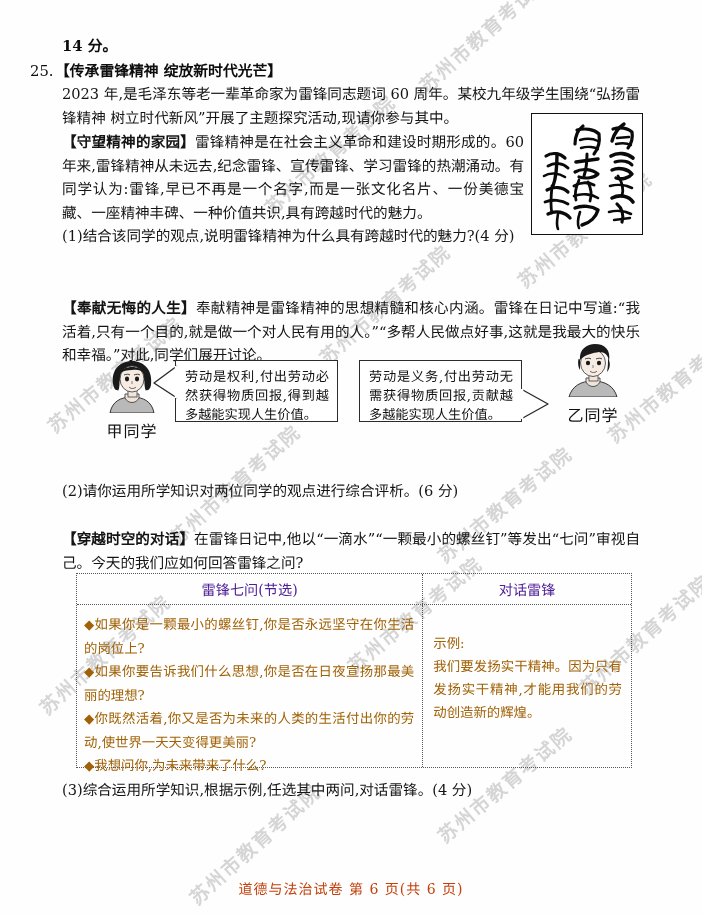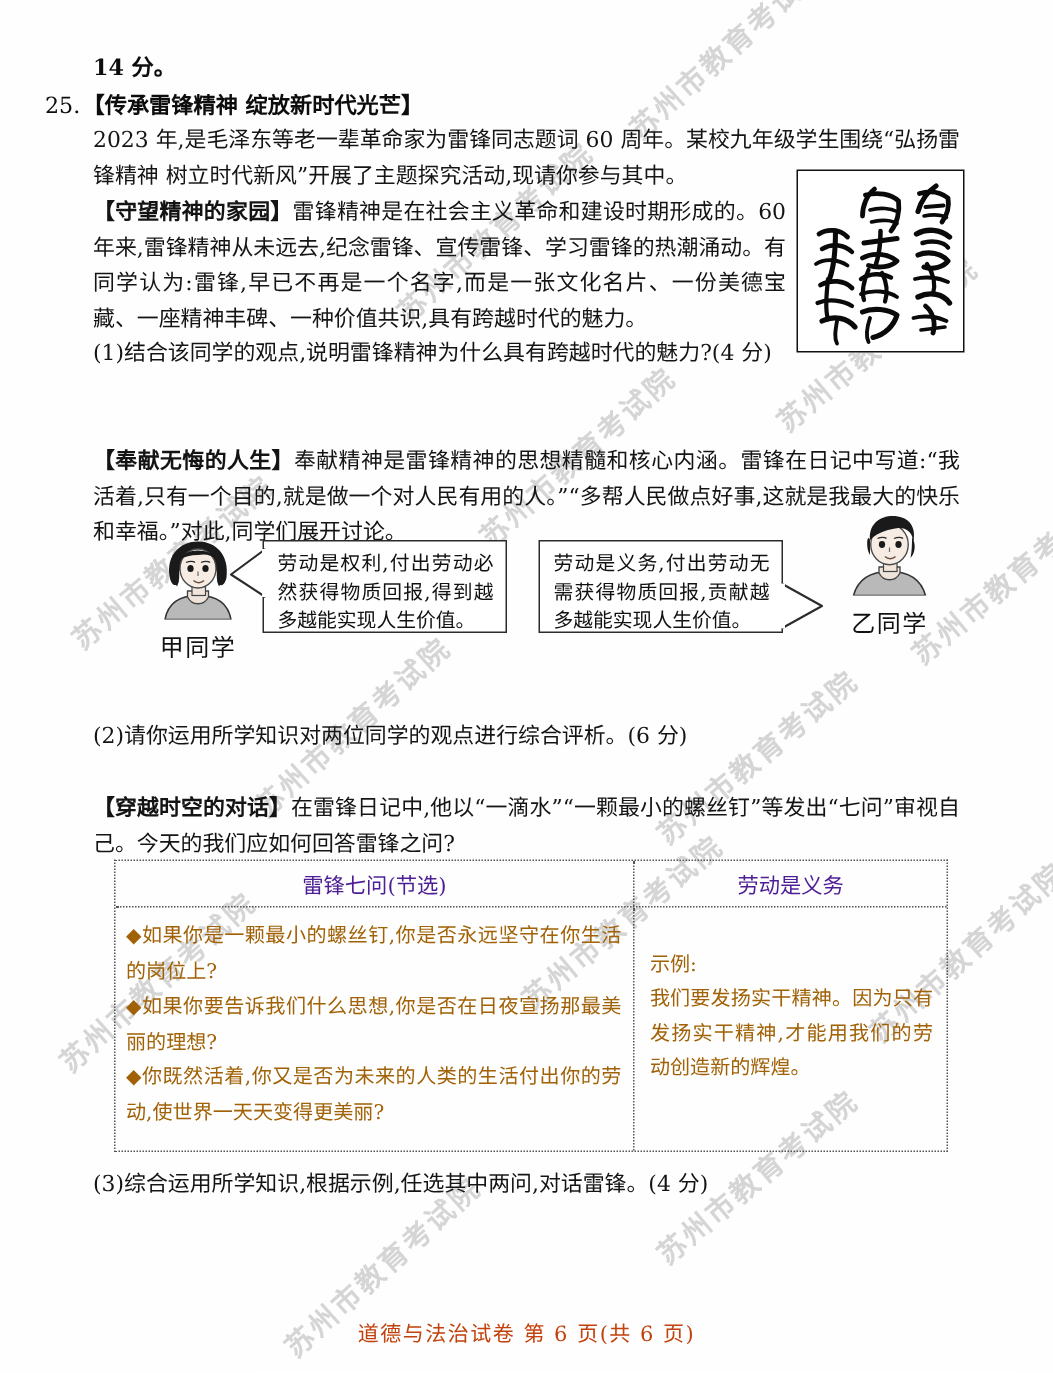--- a/index.html
+++ b/index.html
@@ -316,27 +316,28 @@
 
   <div class="txt" style="left:62px; top:443px; width:580px;margin-top:36px;">(2)请你运用所学知识对两位同学的观点进行综合评析。(6 分)</div>
 
   <div class="txt para" style="left:62px; top:527px; width:578px;">
     <span class="tag">【穿越时空的对话】</span><span>在雷锋日记中,他以“一滴水”“一颗最小的螺丝钉”等发出“七问”审视自己。今天的我们应如何回答雷锋之问?</span>
   </div>
 
   <div id="qtable">
     <div class="thead">
       <div class="th left">雷锋七问(节选)</div>
-      <div class="th right">劳动是义务</div>
+      <div class="th right">对话雷锋</div>
     </div>
     <div class="tbody">
       <div class="td left">
         <div class="qitem">◆如果你是一颗最小的螺丝钉,你是否永远坚守在你生活的岗位上?</div>
         <div class="qitem">◆如果你要告诉我们什么思想,你是否在日夜宣扬那最美丽的理想?</div>
         <div class="qitem">◆你既然活着,你又是否为未来的人类的生活付出你的劳动,使世界一天天变得更美丽?</div>
+        <div class="qitem">◆我想问你,为未来带来了什么?</div>
       </div>
       <div class="td right">
         <div>示例:</div>
         <div class="qitem">我们要发扬实干精神。因为只有发扬实干精神,才能用我们的劳动创造新的辉煌。</div>
       </div>
     </div>
   </div>
 
   <div class="txt" style="left:62px; top:778px; width:580px;">(3)综合运用所学知识,根据示例,任选其中两问,对话雷锋。(4 分)</div>
 

